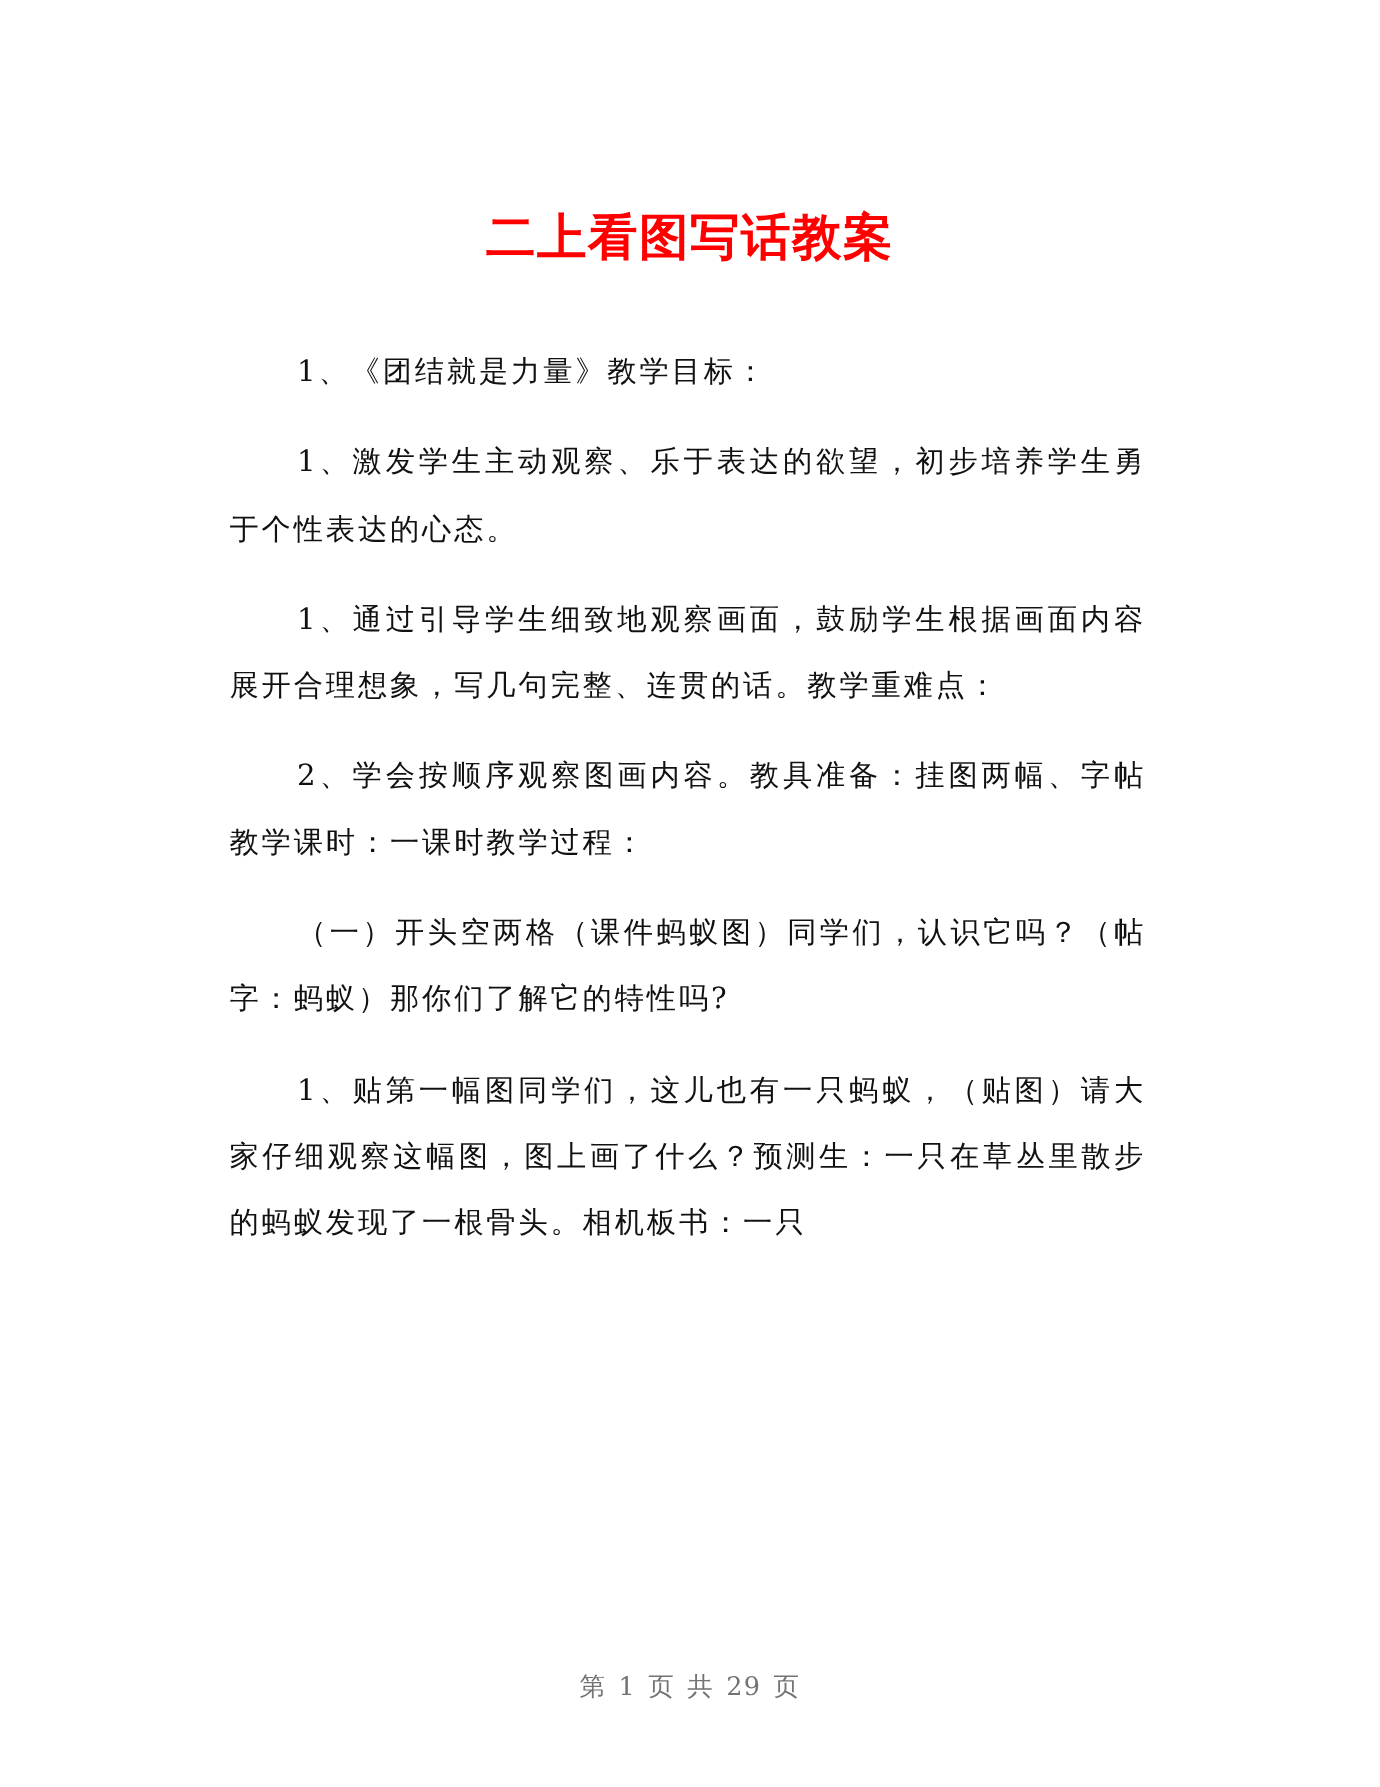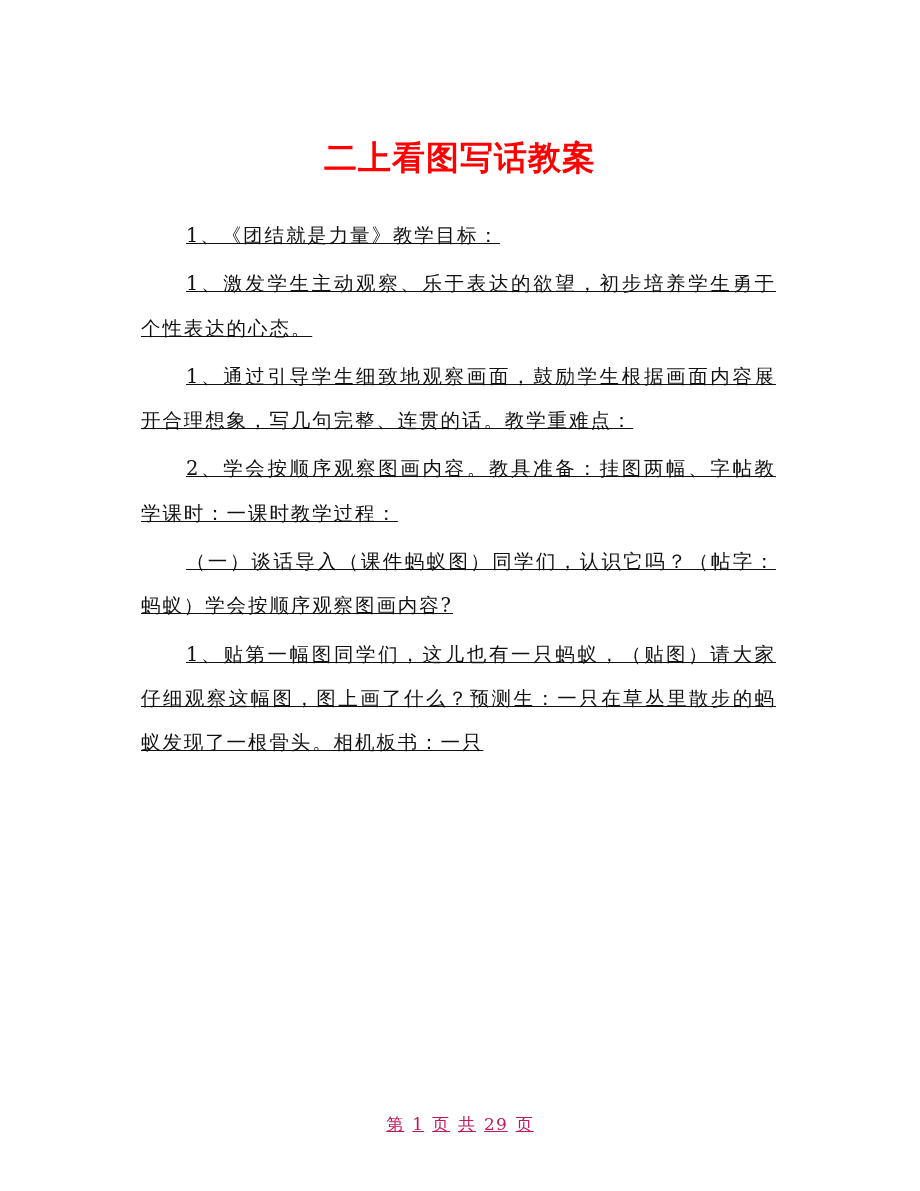--- a/index.html
+++ b/index.html
@@ -10,39 +10,39 @@
     text-align: center; color: #ff0000;
     font-family: "DejaVu Sans", sans-serif; font-weight: bold;
     font-size: 33px; letter-spacing: 1px; line-height: 40px; margin-top: 20px;
   }
   .body {
     position: absolute; left: 137px; top: 210px; width: 643px;
     font-family: "DejaVu Serif", serif; font-size: 19.5px;
     color: #111; line-height: 44.3px; letter-spacing: 1.9px;
     text-align: justify;
   }
-  .body p { margin: 4px; text-indent: 45px; text-decoration: underline; }
+  .body p { margin: 16px; text-indent: 45px; }
   .footer {
     position: absolute; left: 0; width: 920px; top: 1113px;
-    text-align: center; color: #be185d;
-    font-family: "DejaVu Serif", serif; font-size: 17px; letter-spacing: 1px; text-decoration: underline;
+    text-align: center; color: #737373;
+    font-family: "DejaVu Serif", serif; font-size: 17px; letter-spacing: 1px;
   }
   .footer span { margin: 0 4px; }
 </style>
 </head>
 <body>
 
 <div class="page">
   <div class="title">二上看图写话教案</div>
 
   <div class="body">
     <p>1、《团结就是力量》教学目标：</p>
     <p>1、激发学生主动观察、乐于表达的欲望，初步培养学生勇于个性表达的心态。</p>
     <p>1、通过引导学生细致地观察画面，鼓励学生根据画面内容展开合理想象，写几句完整、连贯的话。教学重难点：</p>
     <p>2、学会按顺序观察图画内容。教具准备：挂图两幅、字帖教学课时：一课时教学过程：</p>
-    <p>（一）谈话导入（课件蚂蚁图）同学们，认识它吗？（帖字：蚂蚁）学会按顺序观察图画内容?</p>
+    <p>（一）开头空两格（课件蚂蚁图）同学们，认识它吗？（帖字：蚂蚁）那你们了解它的特性吗?</p>
     <p>1、贴第一幅图同学们，这儿也有一只蚂蚁，（贴图）请大家仔细观察这幅图，图上画了什么？预测生：一只在草丛里散步的蚂蚁发现了一根骨头。相机板书：一只</p>
   </div>
 
   <div class="footer">
     <span>第</span><span>1</span><span>页</span><span>共</span><span>29</span><span>页</span>
   </div>
 </div>
 
 </body></html>

